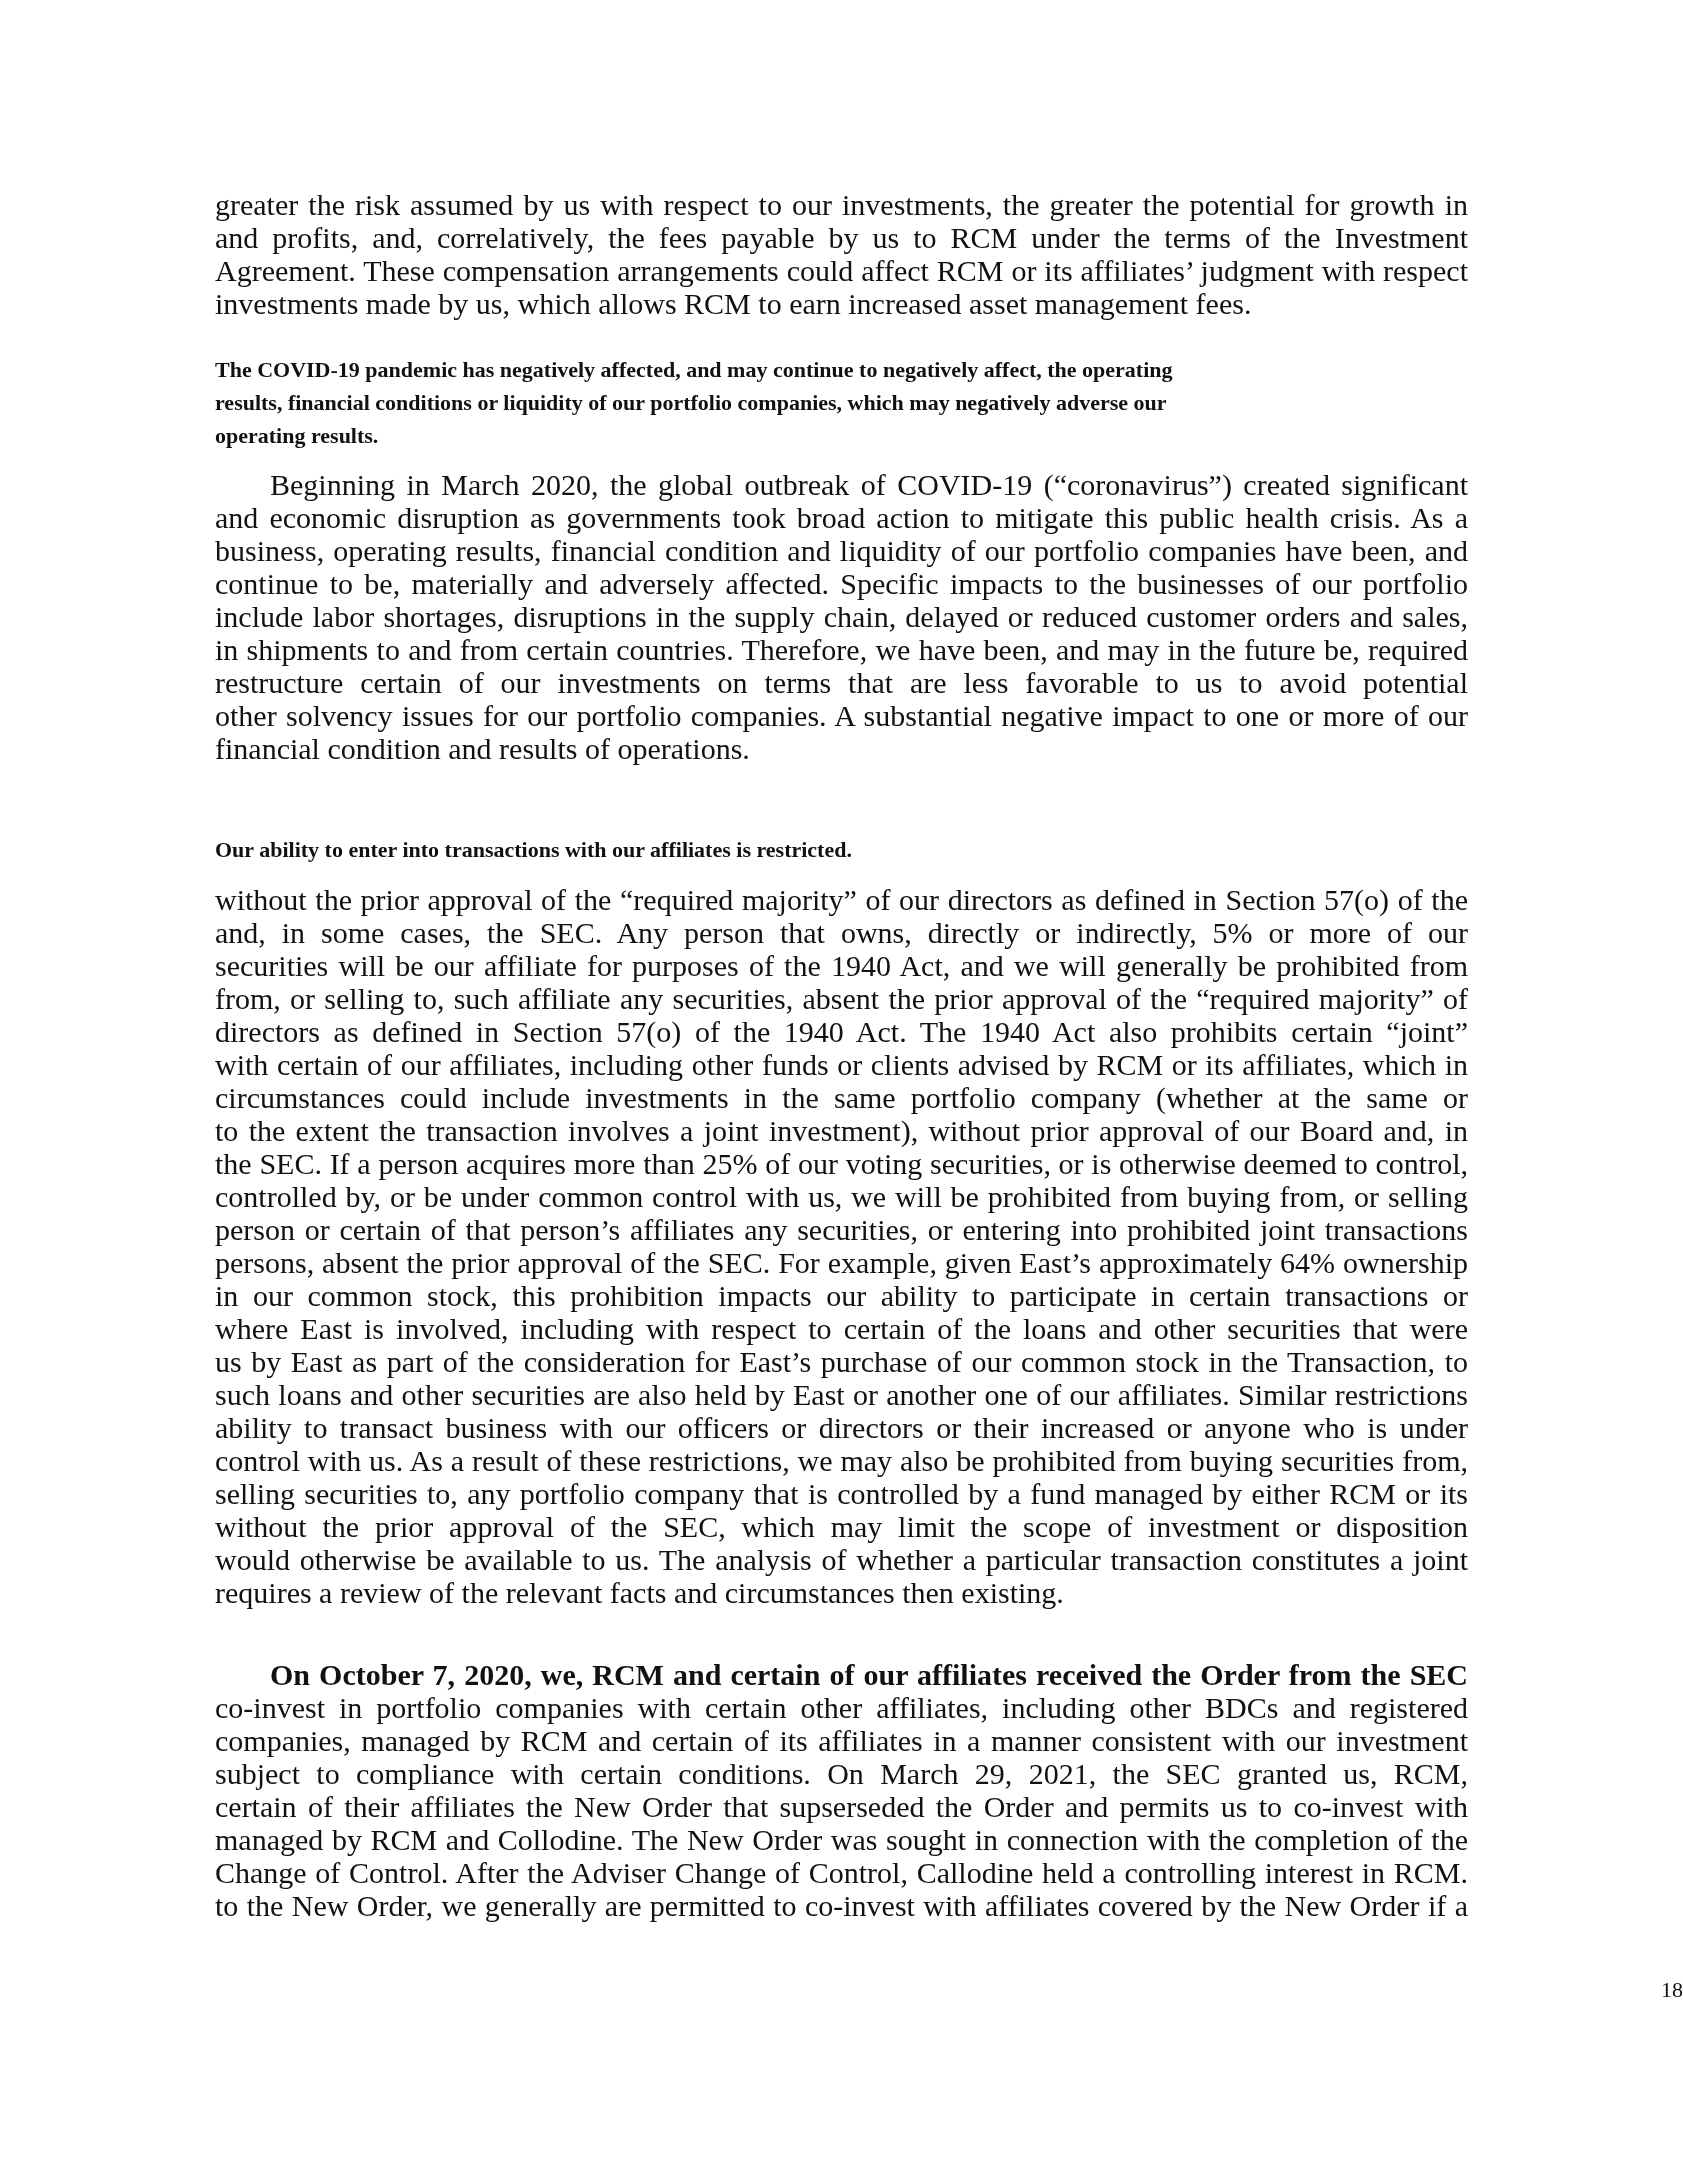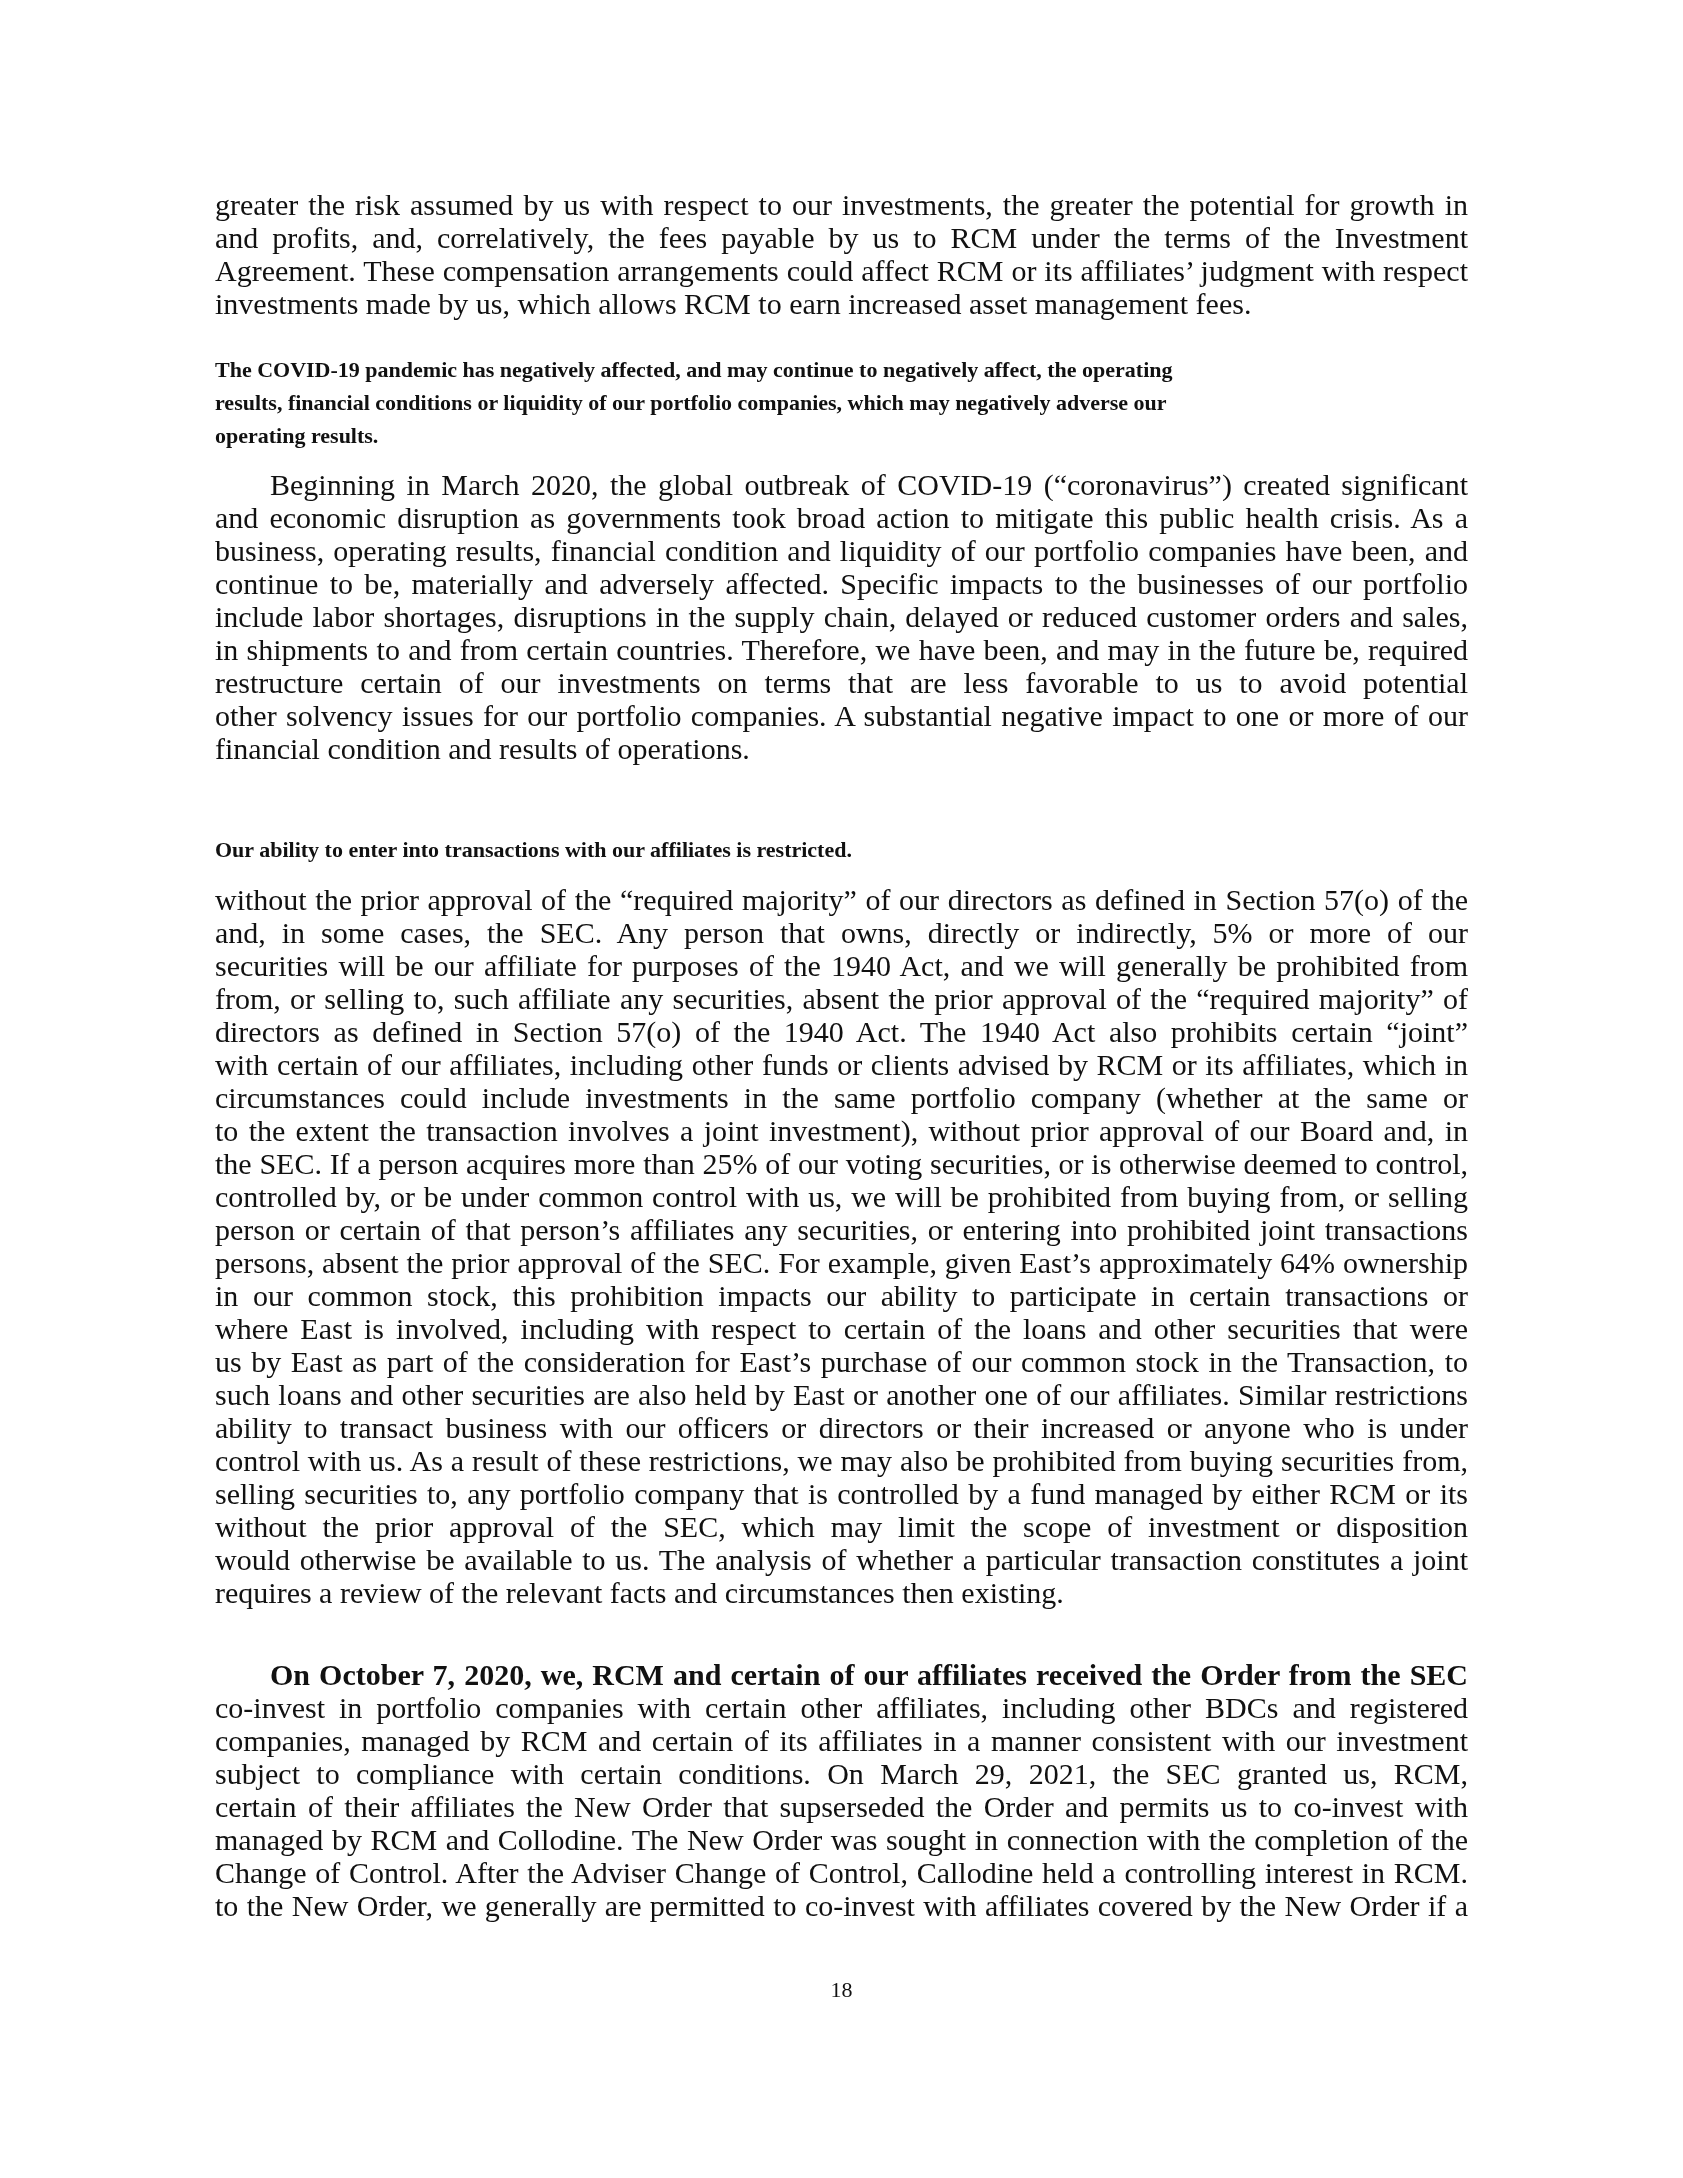--- a/index.html
+++ b/index.html
@@ -47,21 +47,21 @@
     font-weight: bold;
     text-align: left;
     text-align-last: left;
     font-size: 22px;
   }
   .page-number {
     position: absolute;
     left: 0;
     width: 1683px;
     top: 1973px;
-    text-align: center;
+    text-align: right;
     font-size: 22px;
     line-height: 33px;
   }
 </style>
 </head>
 <body>
 
 <div class="page">
 
   <div class="block para" style="top:188px">

